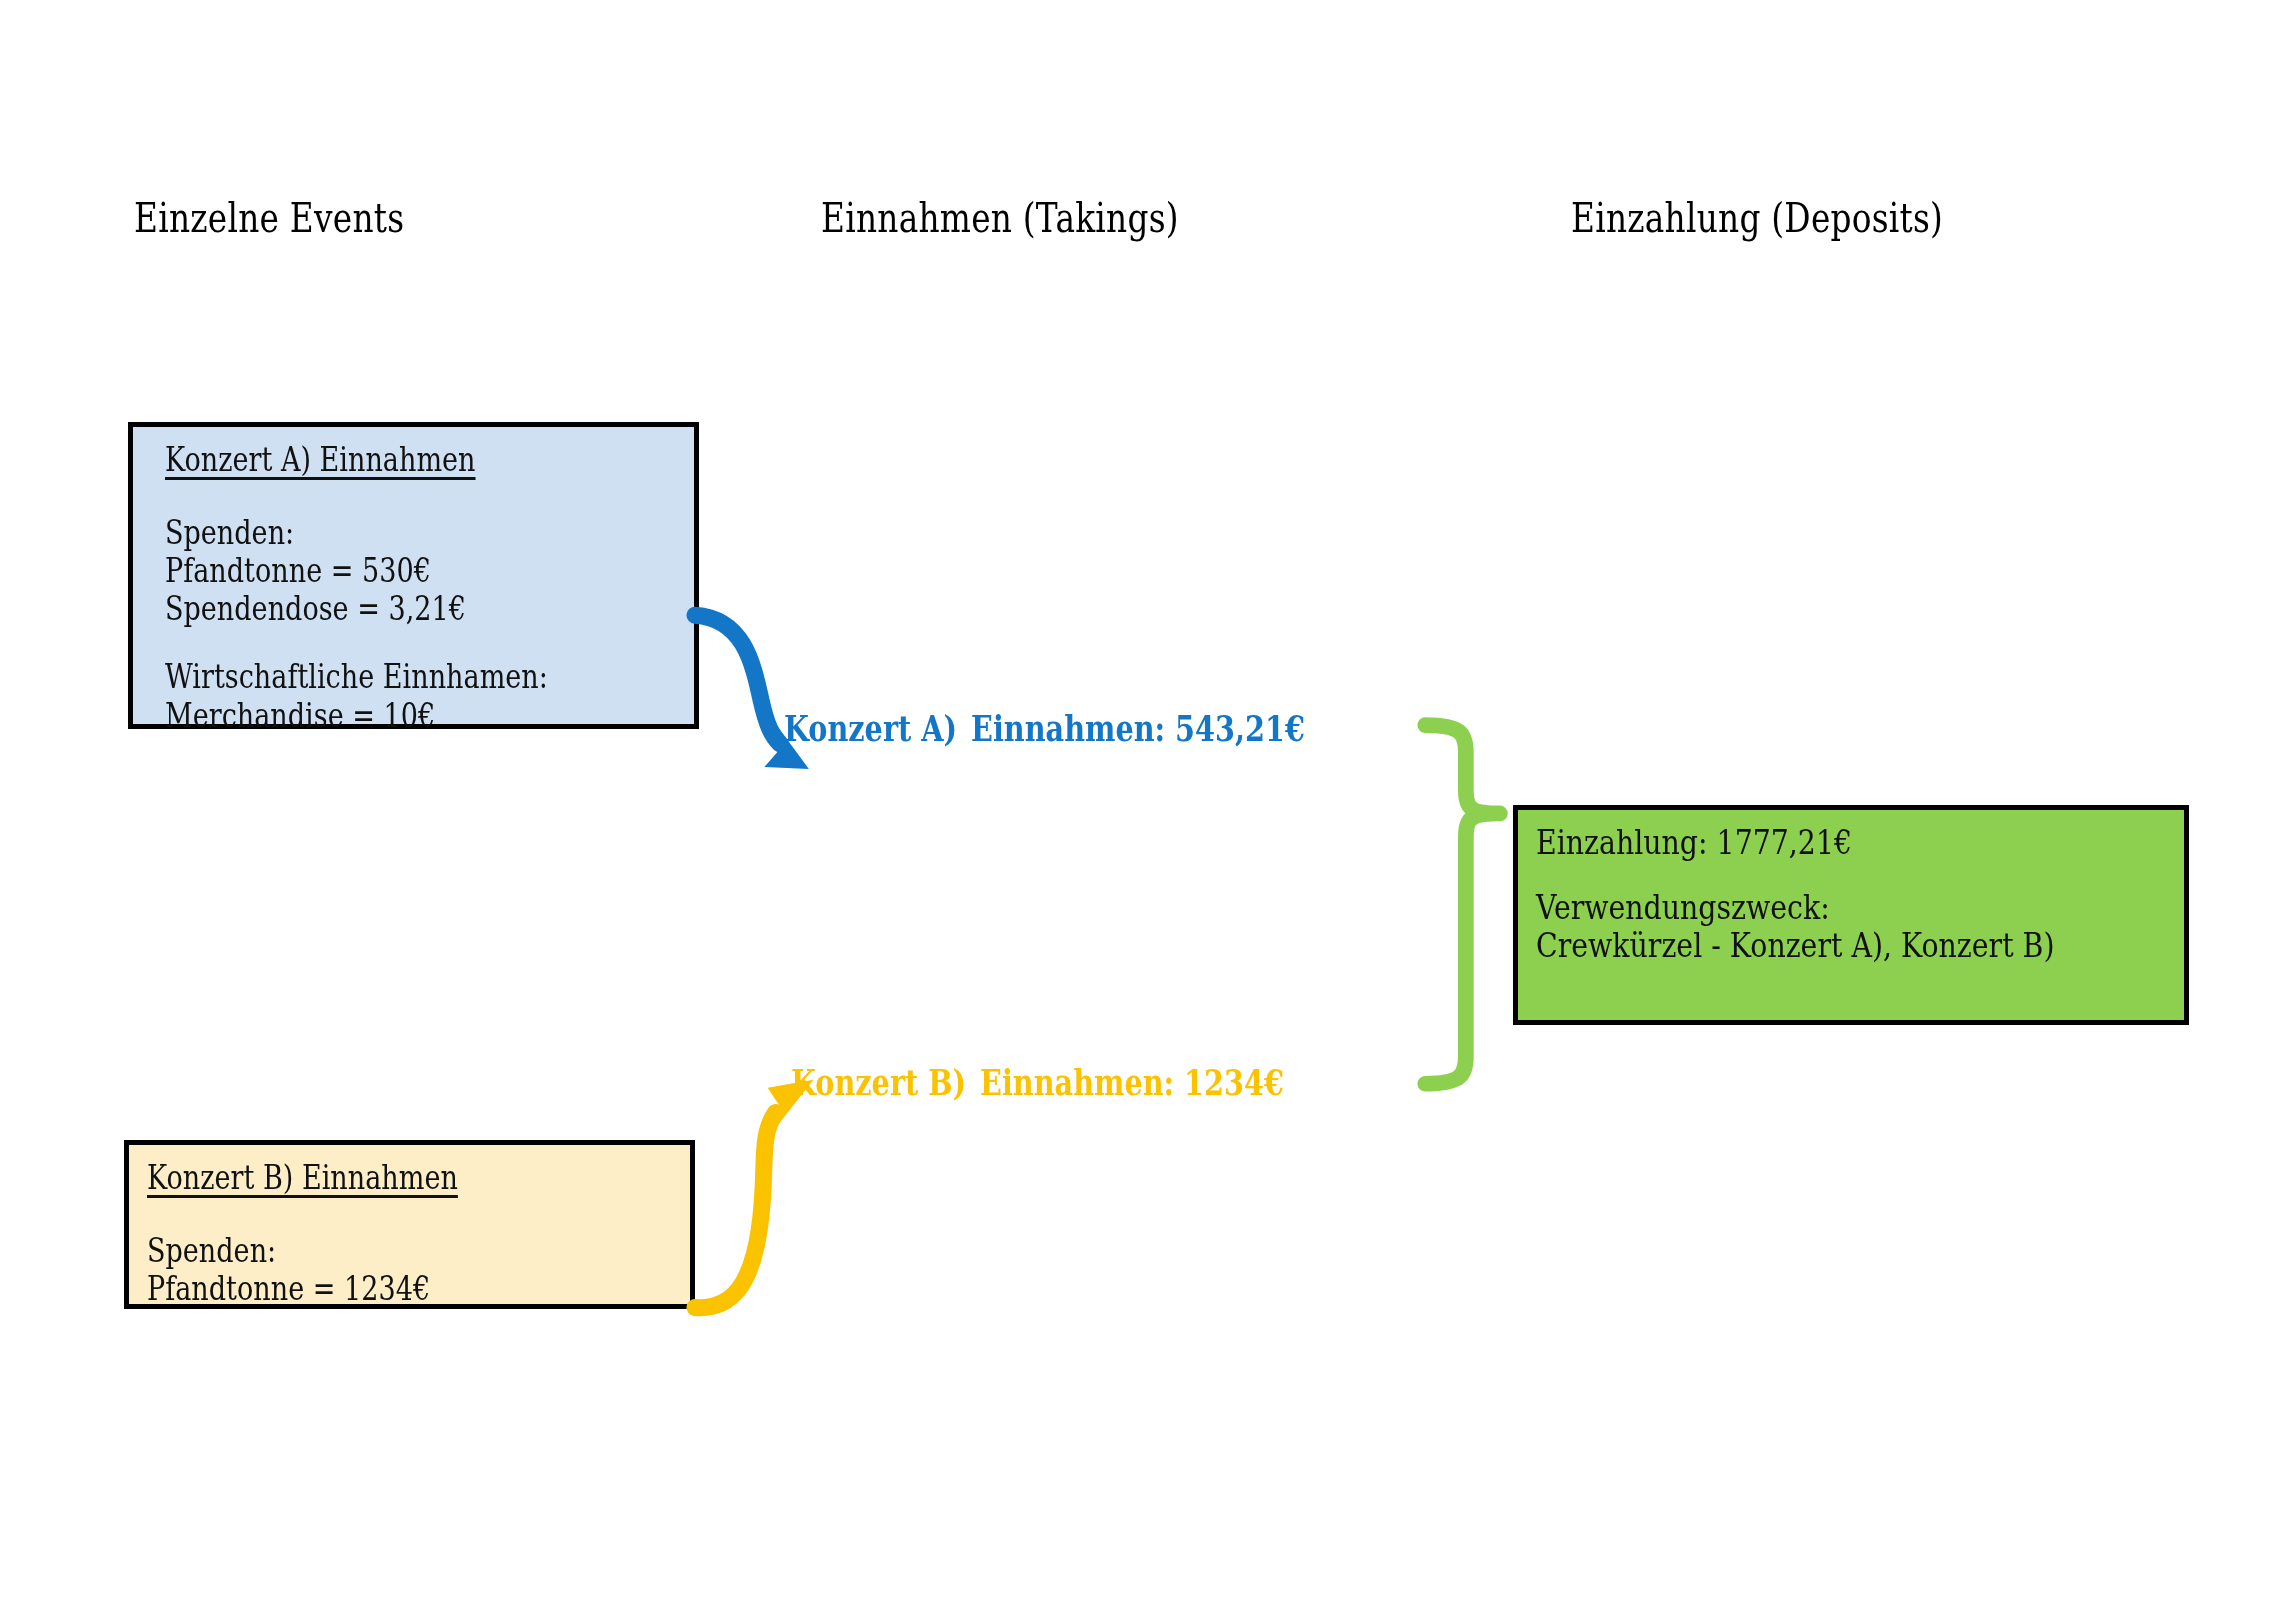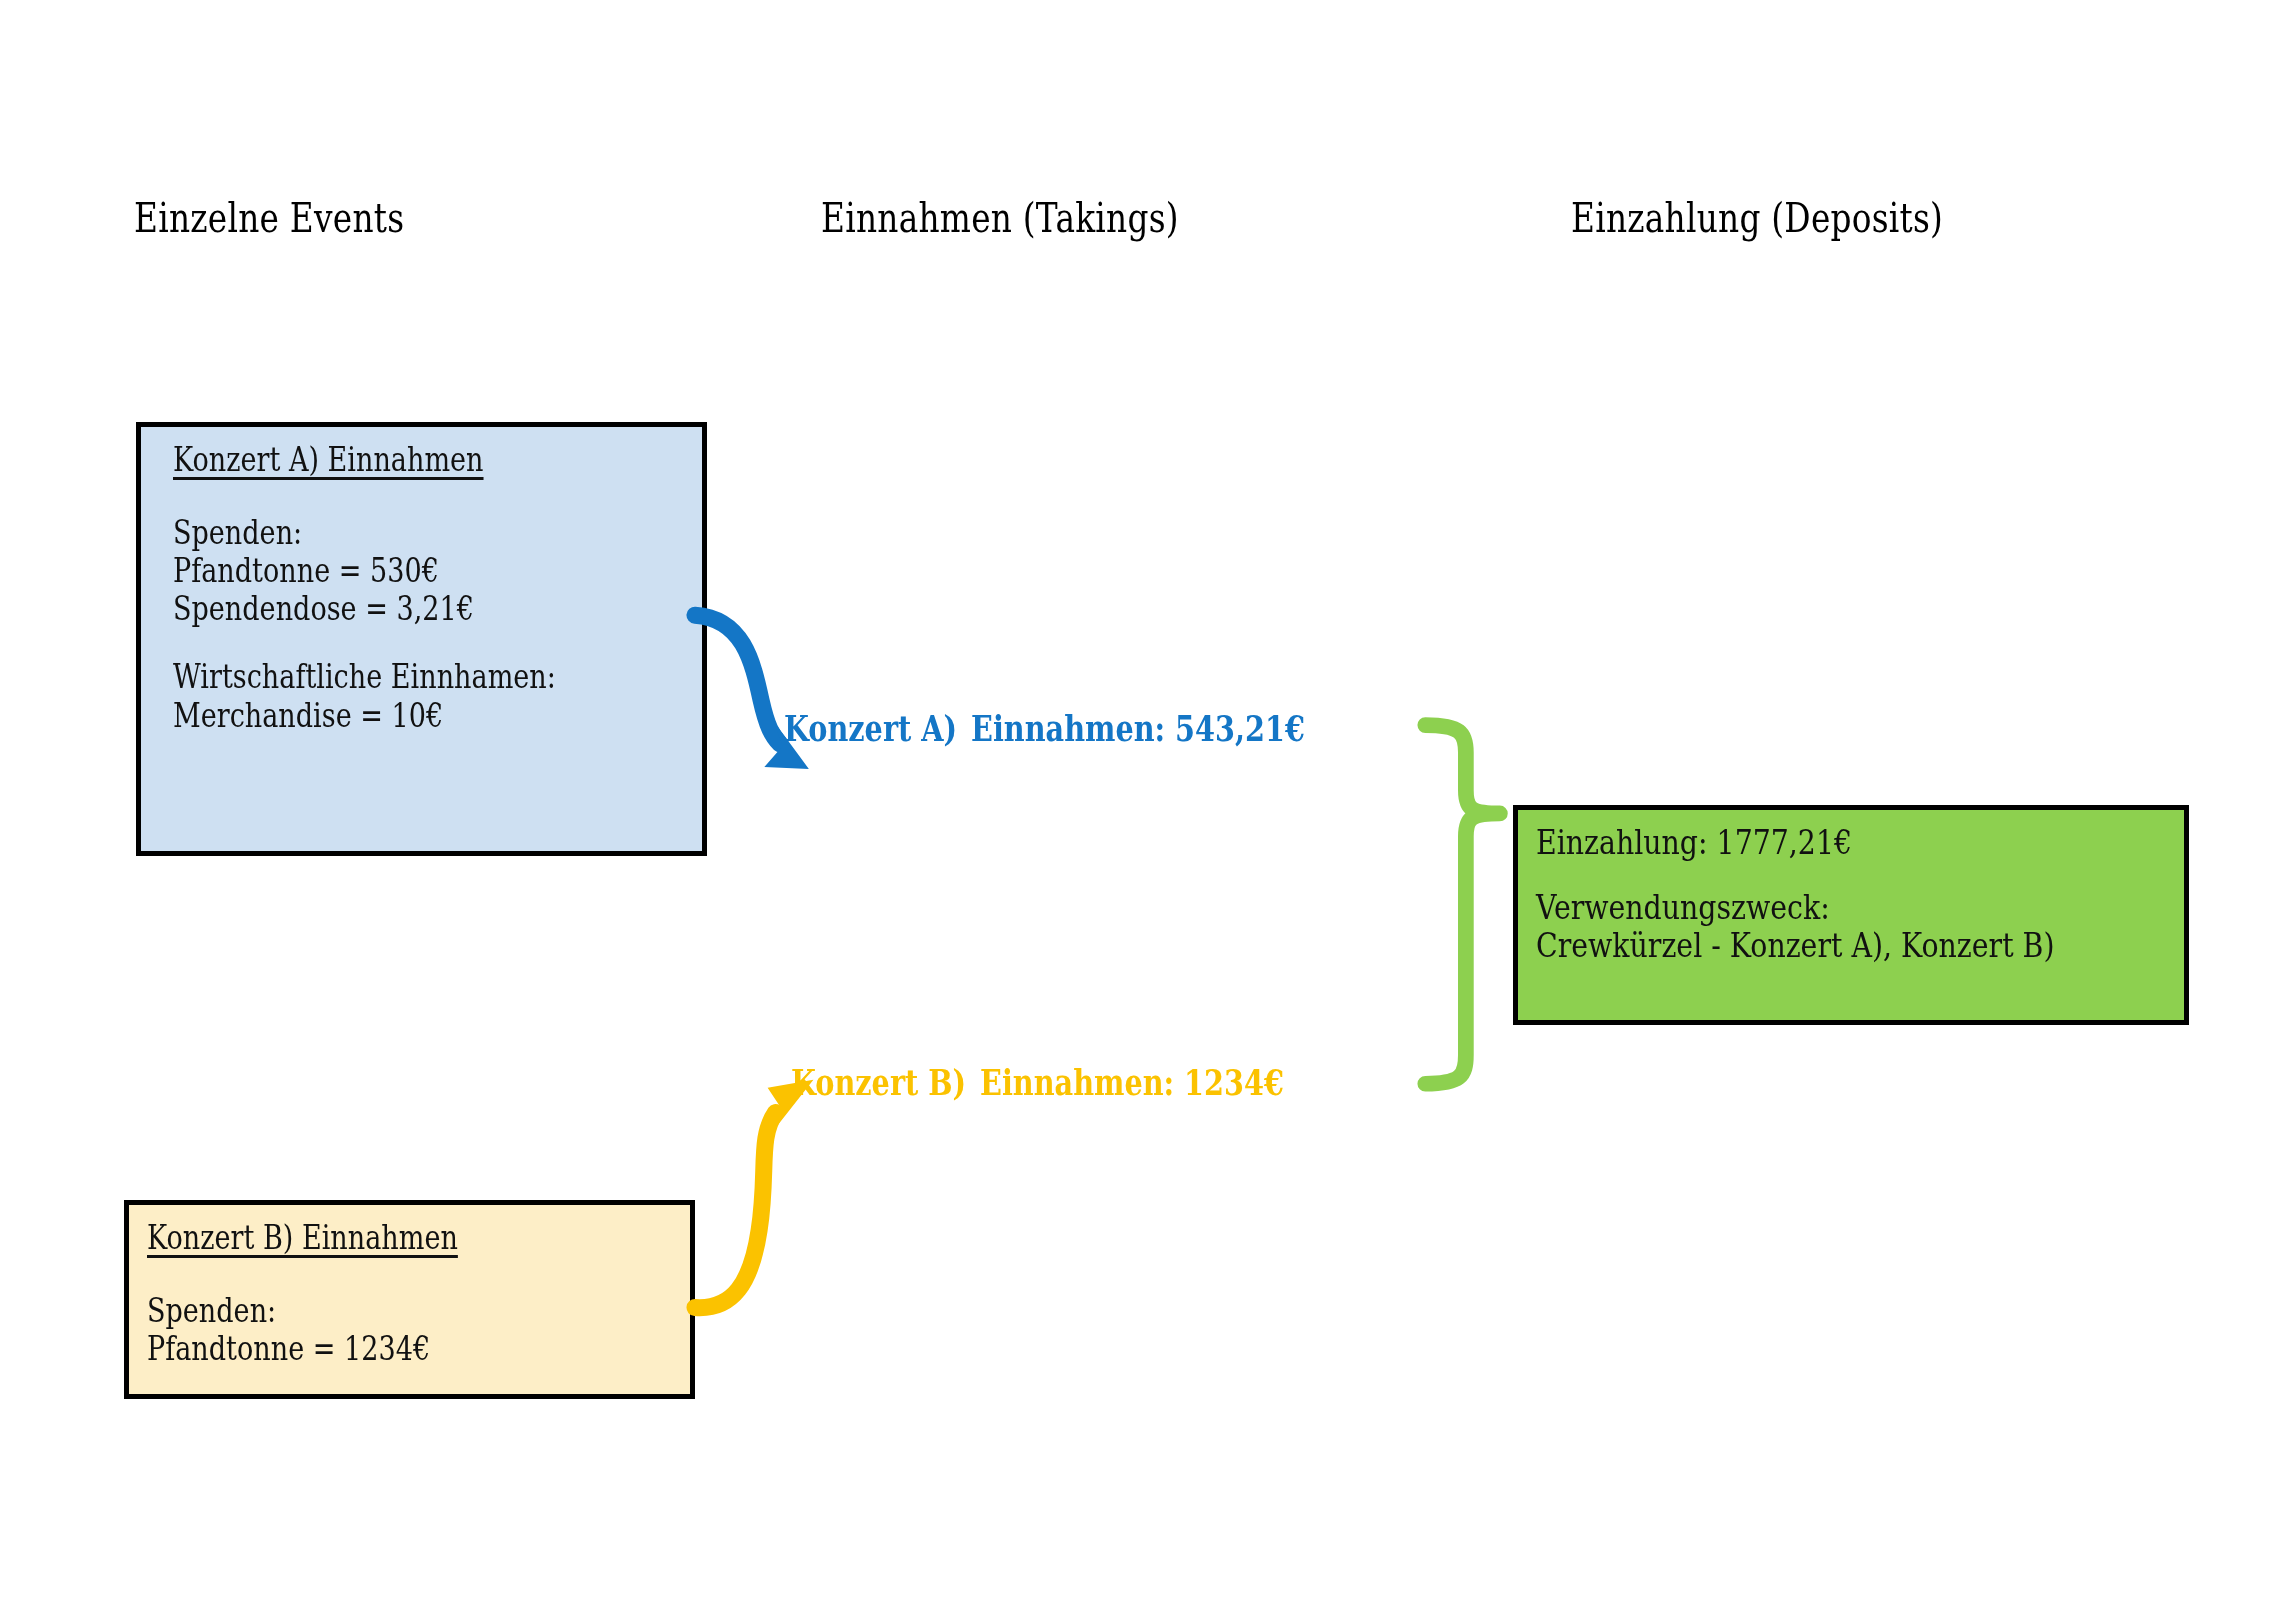--- a/index.html
+++ b/index.html
@@ -55,28 +55,28 @@
   }
   .event-box .box-line {
     display: block;
     white-space: nowrap;
     transform: scaleX(0.82);
     transform-origin: left top;
   }
   .event-box .box-gap { display: block; height: 30px; }
 
   #box-konzert-a {
-    left: 136px;  top: 422px;
-    width: 571px; height: 434px;
+    left: 128px;  top: 422px;
+    width: 571px; height: 307px;
     background: #cee0f2;
     padding-left: 32px;
   }
   #box-konzert-b {
-    left: 124px;  top: 1200px;
-    width: 571px; height: 199px;
+    left: 124px;  top: 1140px;
+    width: 571px; height: 169px;
     background: #fdeec7;
   }
   #box-einzahlung {
     left: 1513px; top: 805px;
     width: 676px; height: 220px;
     background: #8dd04f;
   }
   #box-einzahlung .box-line,
   #box-einzahlung .box-gap { transform: scaleX(0.86); }
   #box-einzahlung .box-gap { height: 26px; }

